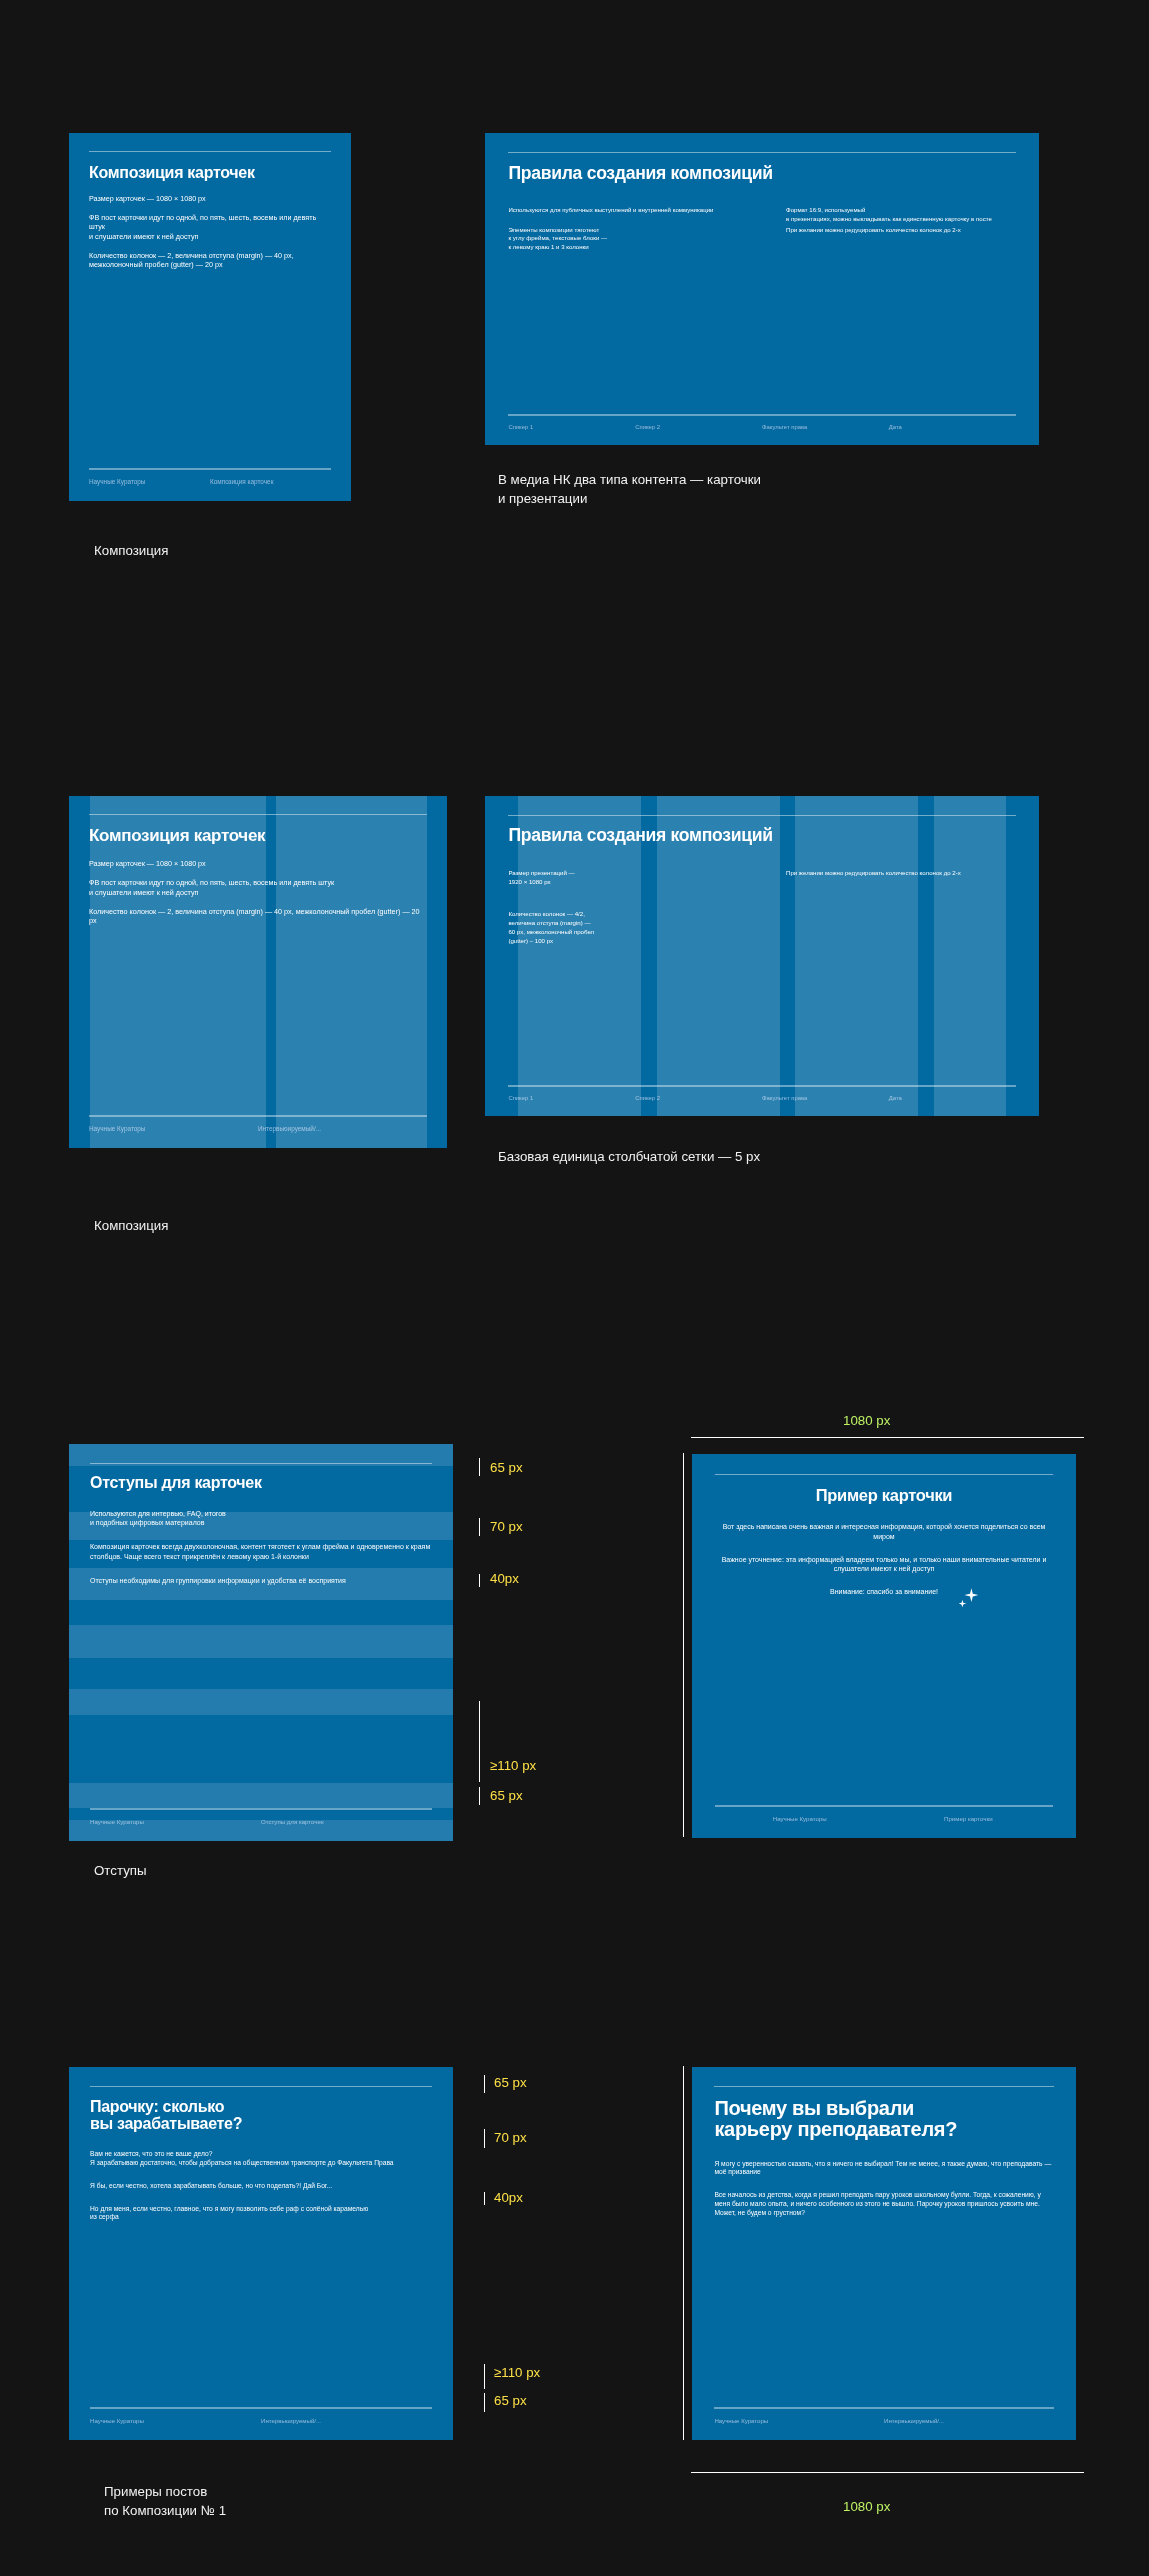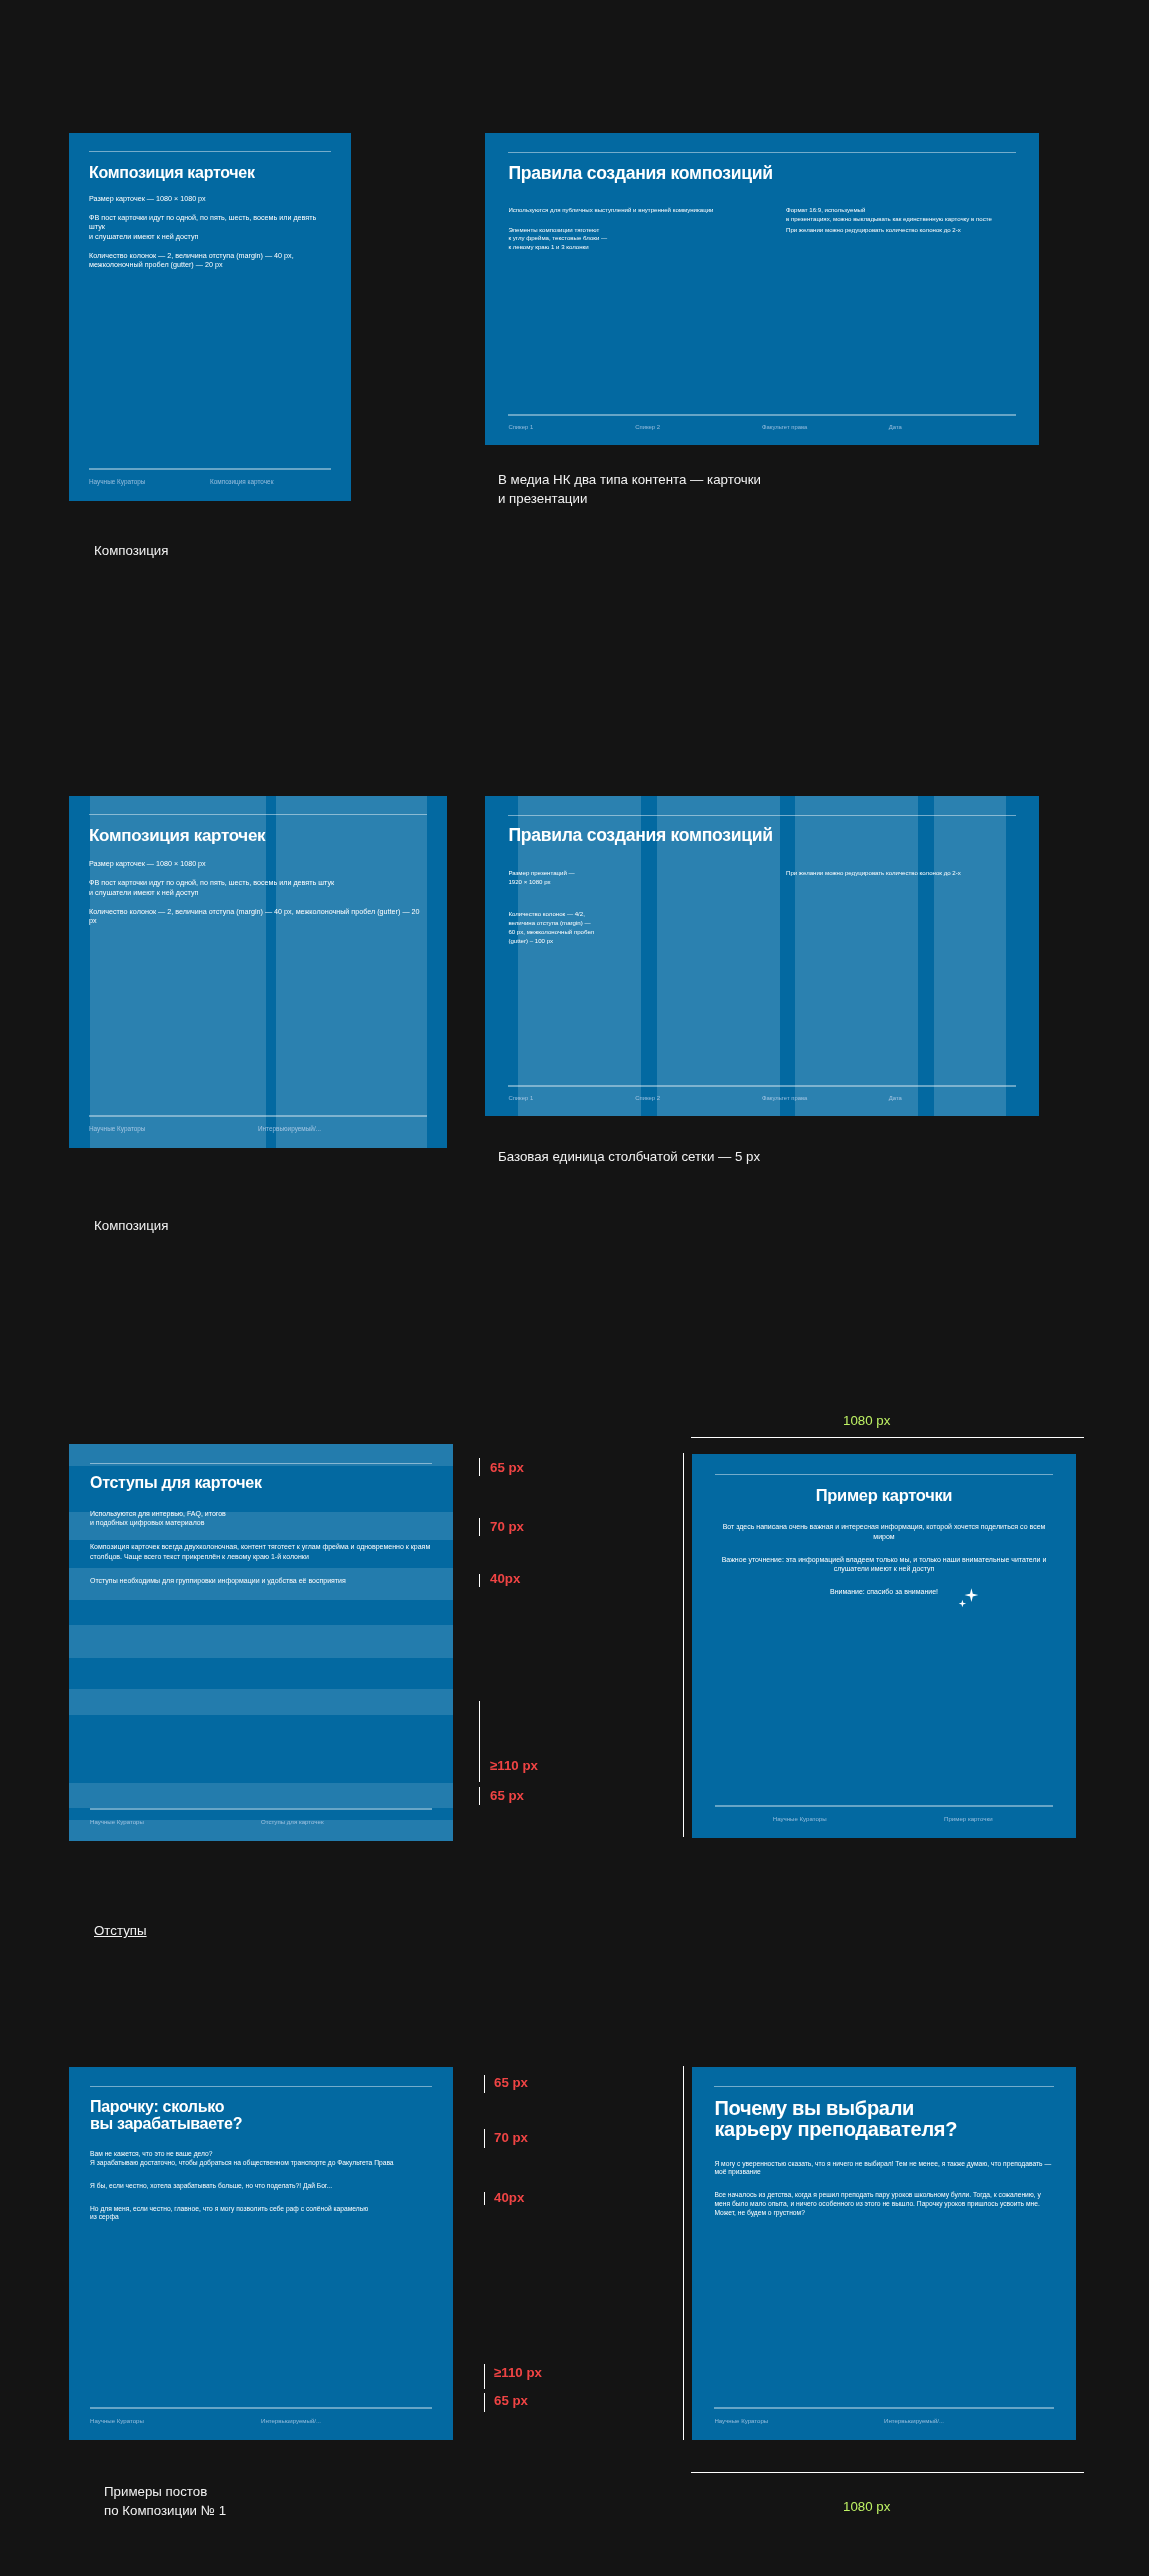--- a/index.html
+++ b/index.html
@@ -54,21 +54,21 @@
     white-space: pre-line;
   }
 
   
   .tick-line {
     position: absolute;
     width: 1.1px; background: #ffffff;
   }
   .tick-label {
     position: absolute;
-    color: #ef4444; font-size: 13.3px; white-space: nowrap; font-weight: bold;
+    color: #fde047; font-size: 13.3px; white-space: nowrap;
   }
   .hline {
     position: absolute; height: 1.1px; background: #ffffff;
   }
   .vline {
     position: absolute; width: 1.1px; background: #ffffff;
   }
   .dim-label {
     position: absolute; color: #bef264; font-size: 13.3px; white-space: nowrap;
   }
@@ -216,21 +216,21 @@
         <p style="white-space:pre-line;">Отступы необходимы для группировки информации и удобства её восприятия</p>
       </div>
       <div class="spacer"></div>
       <div class="rule-bot"></div>
       <div class="footer" style="font-size:6.1px;">
         <span style="width:50%;">Научные Кураторы</span>
         <span style="width:50%;">Отступы для карточек</span>
       </div>
     </div>
   </div>
-  <div class="caption" style="left:94px; top:1922px;text-decoration:underline;">Отступы</div>
+  <div class="caption" style="left:94px; top:1862px;">Отступы</div>
 
   <div class="tick-line" style="left:479px; top:1458px; height:18px;"></div>
   <div class="tick-label" style="left:490px; top:1460px;">65 px</div>
 
   <div class="tick-line" style="left:479px; top:1518px; height:18px;"></div>
   <div class="tick-label" style="left:490px; top:1519px;">70 px</div>
 
   <div class="tick-line" style="left:479px; top:1574px; height:12.8px;"></div>
   <div class="tick-label" style="left:490px; top:1571px;">40px</div>
 

